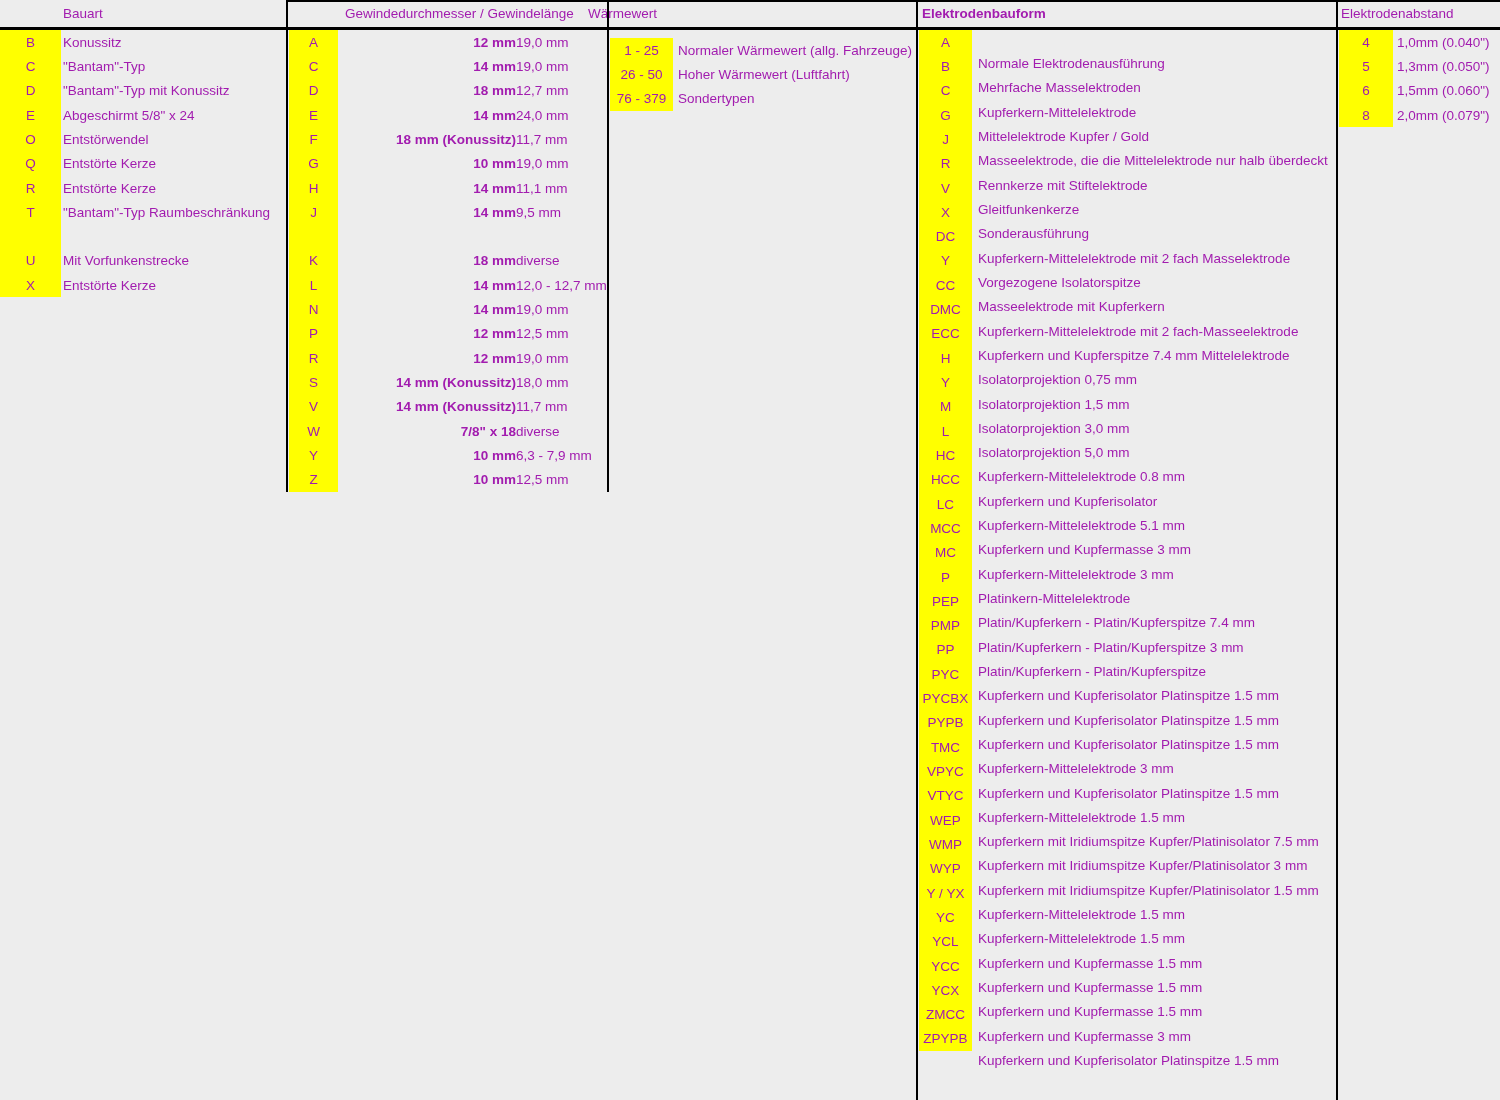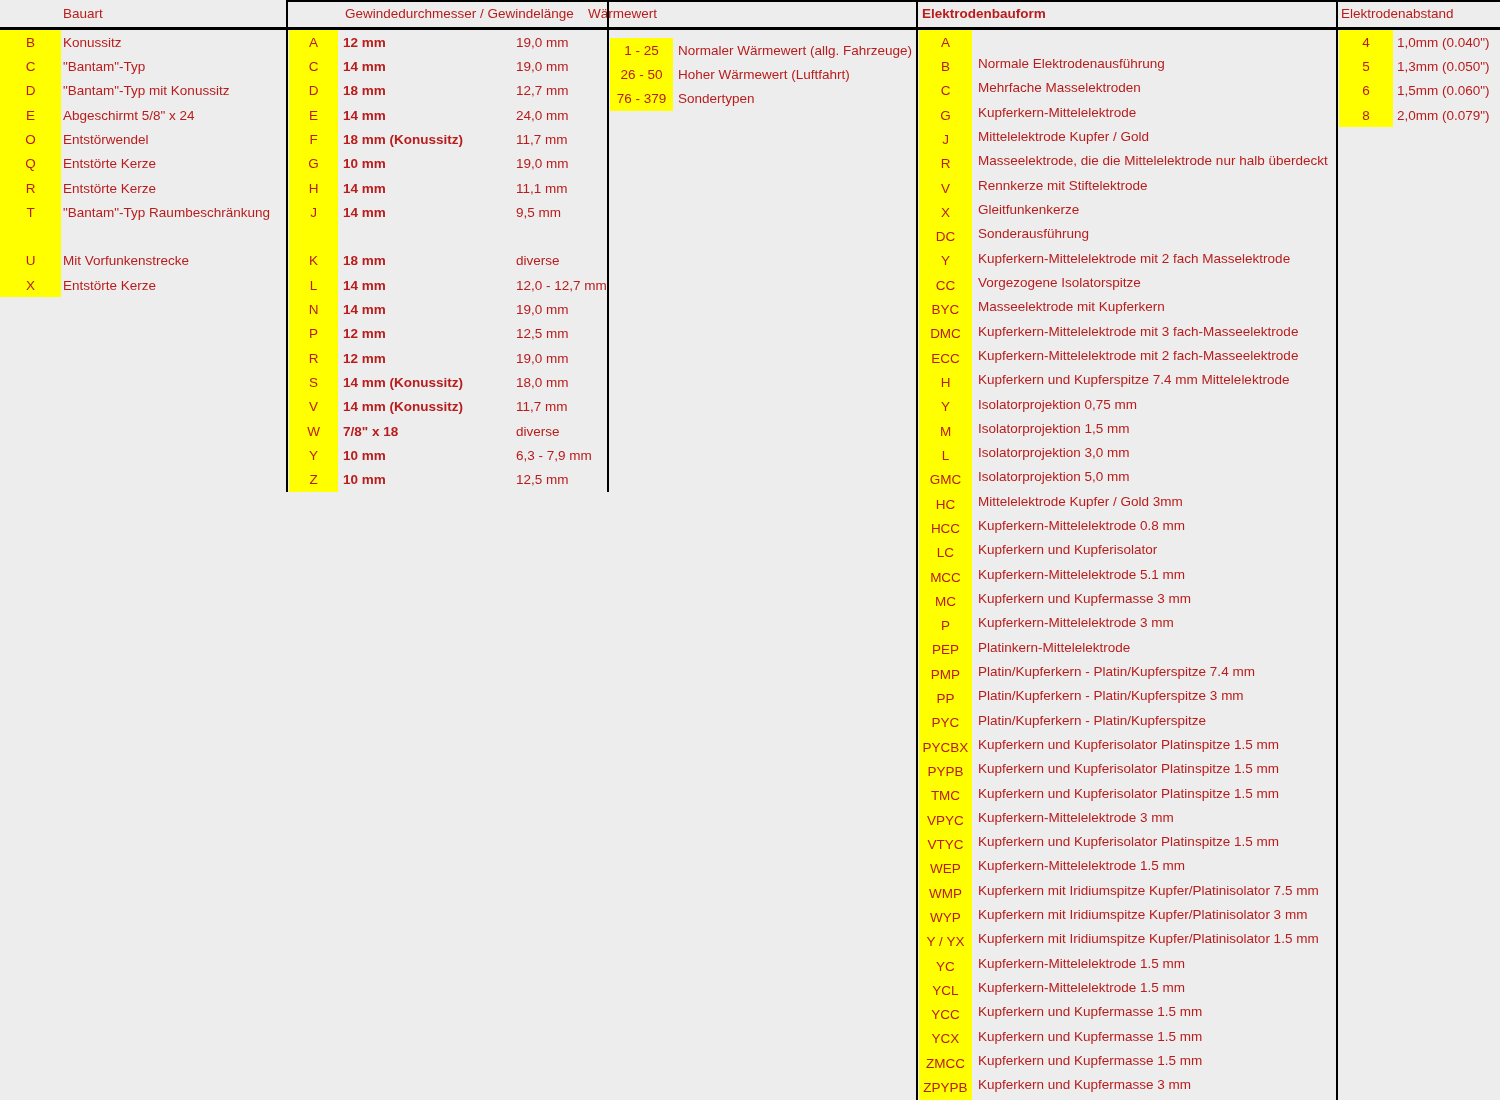--- a/index.html
+++ b/index.html
@@ -4,21 +4,22 @@
 <style>
   html, body { margin: 0; padding: 0; }
   .canvas {
     position: relative;
     width: 1500px;
     height: 1100px;
     background: #ededed;
     overflow: hidden;
     font-family: "Liberation Sans", sans-serif;
     font-size: 13.5px;
-    color: #b91c1c;
+    color: #a21caf;
+    text-align: right;
   }
   .hdr {
     position: absolute;
     top: 0;
     height: 27px;
     line-height: 27px;
     white-space: nowrap;
   }
   .line { position: absolute; background: #000; }
   .top-border   { left: 286px; top: 0; width: 1214px; height: 2px; }
@@ -288,24 +289,20 @@
       </div>
       <div class="row">
         <div class="code-cell">Y</div>
         <div class="desc">Vorgezogene Isolatorspitze</div>
       </div>
       <div class="row">
         <div class="code-cell">CC</div>
         <div class="desc">Masseelektrode mit Kupferkern</div>
       </div>
       <div class="row">
-        <div class="code-cell">BYC</div>
-        <div class="desc">Kupferkern-Mittelelektrode mit 3 fach-Masseelektrode</div>
-      </div>
-      <div class="row">
         <div class="code-cell">DMC</div>
         <div class="desc">Kupferkern-Mittelelektrode mit 2 fach-Masseelektrode</div>
       </div>
       <div class="row">
         <div class="code-cell">ECC</div>
         <div class="desc">Kupferkern und Kupferspitze 7.4 mm Mittelelektrode</div>
       </div>
       <div class="row">
         <div class="code-cell">H</div>
         <div class="desc">Isolatorprojektion 0,75 mm</div>
@@ -316,24 +313,20 @@
       </div>
       <div class="row">
         <div class="code-cell">M</div>
         <div class="desc">Isolatorprojektion 3,0 mm</div>
       </div>
       <div class="row">
         <div class="code-cell">L</div>
         <div class="desc">Isolatorprojektion 5,0 mm</div>
       </div>
       <div class="row">
-        <div class="code-cell">GMC</div>
-        <div class="desc">Mittelelektrode Kupfer / Gold 3mm</div>
-      </div>
-      <div class="row">
         <div class="code-cell">HC</div>
         <div class="desc">Kupferkern-Mittelelektrode 0.8 mm</div>
       </div>
       <div class="row">
         <div class="code-cell">HCC</div>
         <div class="desc">Kupferkern und Kupferisolator</div>
       </div>
       <div class="row">
         <div class="code-cell">LC</div>
         <div class="desc">Kupferkern-Mittelelektrode 5.1 mm</div>

